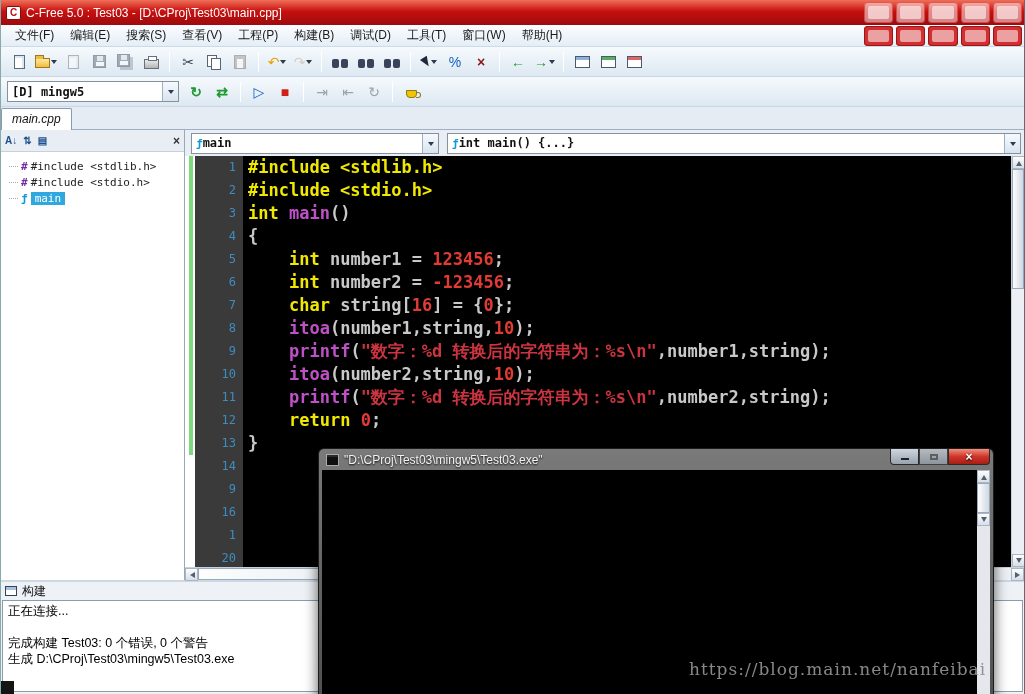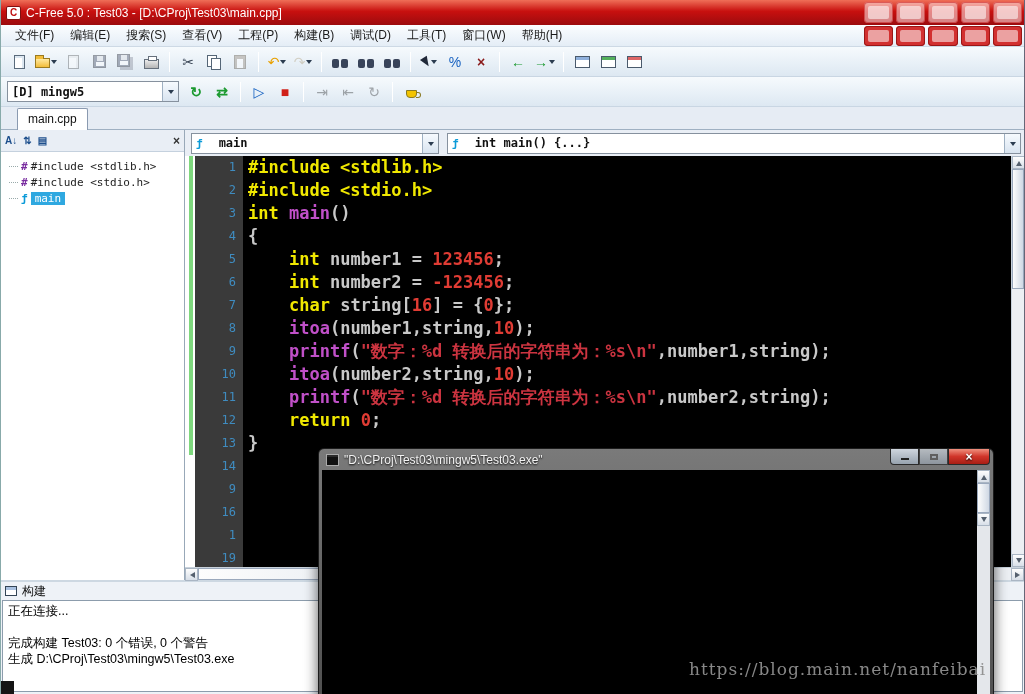--- a/index.html
+++ b/index.html
@@ -58,26 +58,26 @@
   .i-binoc { width:16px; height:10px; position:relative; margin-top:4px; }
   .i-binoc::before, .i-binoc::after { content:""; position:absolute; top:0; width:7px; height:9px; background:#39445a; border-radius:2px; }
   .i-binoc::before { left:0; } .i-binoc::after { right:0; }
   .i-cursor { width:0; height:0; border-left:4px solid transparent; border-right:4px solid transparent; border-top:10px solid #202838; transform:rotate(-32deg); }
   .i-win { width:15px; height:12px; background:#fff; border:1px solid #4a5a6c; box-shadow:inset 0 3px 0 #8fb0dc; position:relative; }
   .i-win.v2 { box-shadow:inset 0 3px 0 #54b05c; } .i-win.v3 { box-shadow:inset 0 3px 0 #d66; }
   .i-cup { width:11px; height:8px; background:#f3c400; border:1px solid #8a7a22; border-radius:0 0 4px 4px; position:relative; margin-top:5px; }
   .i-cup::after { content:""; position:absolute; right:-5px; top:1px; width:4px; height:4px; border:1px solid #8a7a22; border-left:none; border-radius:0 3px 3px 0; }
   
   .combo { background:#fff; border:1px solid #86919e; height:21px; display:inline-flex; align-items:center;
-    font:bold 12px "DejaVu Sans Mono", monospace; padding-left:4px; gap:16px; color:#111; }
+    font:bold 12px "DejaVu Sans Mono", monospace; padding-left:4px; gap:0; color:#111; }
   .combo .cbtn { margin-left:auto; width:16px; align-self:stretch; background:linear-gradient(#f6fafe,#d9e4f0);
     border-left:1px solid #9fb0c2; display:flex; align-items:center; justify-content:center; }
   .cfg { width:172px; margin-right:3px; }
   
-  .tabbar { height:23px; background:#e6ecf4; border-bottom:1px solid #9fb0c2; display:flex; align-items:flex-end; padding-left:16px; }
+  .tabbar { height:23px; background:#e6ecf4; border-bottom:1px solid #9fb0c2; display:flex; align-items:flex-end; padding-left:0;font-style:italic; }
   .tab { background:#fff; border:1px solid #8a9ab0; border-bottom:none; padding:3px 10px 4px; font-size:12px; color:#111;
     border-radius:2px 2px 0 0; position:relative; top:1px; }
   
   .main { display:flex; height:450px; }
   .sidepanel { width:184px; background:#fff; border-right:1px solid #98a8b8; display:flex; flex-direction:column; }
   .side-toolbar { height:22px; background:#e9eef5; border-bottom:1px solid #c5d1de; display:flex; align-items:center; gap:6px; padding:0 4px; }
   .s-ico { font:bold 10px "Liberation Sans",sans-serif; color:#1c4e8c; }
   .s-close { margin-left:auto; font:bold 12px "Liberation Sans",sans-serif; color:#333; }
   .tree { flex:1; padding:6px 0 0 8px; font:11px "DejaVu Sans Mono", monospace; color:#222; overflow:hidden; }
   .tree-item { display:flex; align-items:center; height:16px; gap:3px; }
@@ -368,21 +368,21 @@
             <div class="ln">8</div>
             <div class="ln">9</div>
             <div class="ln">10</div>
             <div class="ln">11</div>
             <div class="ln">12</div>
             <div class="ln">13</div>
             <div class="ln">14</div>
             <div class="ln">9</div>
             <div class="ln">16</div>
             <div class="ln">1</div>
-            <div class="ln">19</div>
+            <div class="ln">20</div>
           </div>
         <div class="code"><div class="cl"><span class="tk-pp">#include &lt;stdlib.h&gt;</span></div><div class="cl"><span class="tk-pp">#include &lt;stdio.h&gt;</span></div><div class="cl"><span class="tk-kw">int</span><span class="tk-pl"> </span><span class="tk-fn">main</span><span class="tk-pl">()</span></div><div class="cl"><span class="tk-pl">{</span></div><div class="cl"><span class="tk-pl">    </span><span class="tk-kw">int</span><span class="tk-pl"> number1 = </span><span class="tk-num">123456</span><span class="tk-pl">;</span></div><div class="cl"><span class="tk-pl">    </span><span class="tk-kw">int</span><span class="tk-pl"> number2 = </span><span class="tk-num">-123456</span><span class="tk-pl">;</span></div><div class="cl"><span class="tk-pl">    </span><span class="tk-kw">char</span><span class="tk-pl"> string[</span><span class="tk-num">16</span><span class="tk-pl">] = {</span><span class="tk-num">0</span><span class="tk-pl">};</span></div><div class="cl"><span class="tk-pl">    </span><span class="tk-fn">itoa</span><span class="tk-pl">(number1,string,</span><span class="tk-num">10</span><span class="tk-pl">);</span></div><div class="cl"><span class="tk-pl">    </span><span class="tk-fn">printf</span><span class="tk-pl">(</span><span class="tk-str">"数字：%d 转换后的字符串为：%s\n"</span><span class="tk-pl">,number1,string);</span></div><div class="cl"><span class="tk-pl">    </span><span class="tk-fn">itoa</span><span class="tk-pl">(number2,string,</span><span class="tk-num">10</span><span class="tk-pl">);</span></div><div class="cl"><span class="tk-pl">    </span><span class="tk-fn">printf</span><span class="tk-pl">(</span><span class="tk-str">"数字：%d 转换后的字符串为：%s\n"</span><span class="tk-pl">,number2,string);</span></div><div class="cl"><span class="tk-pl">    </span><span class="tk-kw">return</span><span class="tk-pl"> </span><span class="tk-num">0</span><span class="tk-pl">;</span></div><div class="cl"><span class="tk-pl">}</span></div><div class="cl">&nbsp;</div><div class="cl">&nbsp;</div><div class="cl">&nbsp;</div><div class="cl">&nbsp;</div><div class="cl">&nbsp;</div></div>
         <div class="vscroll">
           <span class="sb-btn">
               <i class="tri up"></i>
             </span>
           <span class="sb-thumb"></span>
           <span class="sb-fill"></span>
           <span class="sb-btn">
               <i class="tri down"></i>

